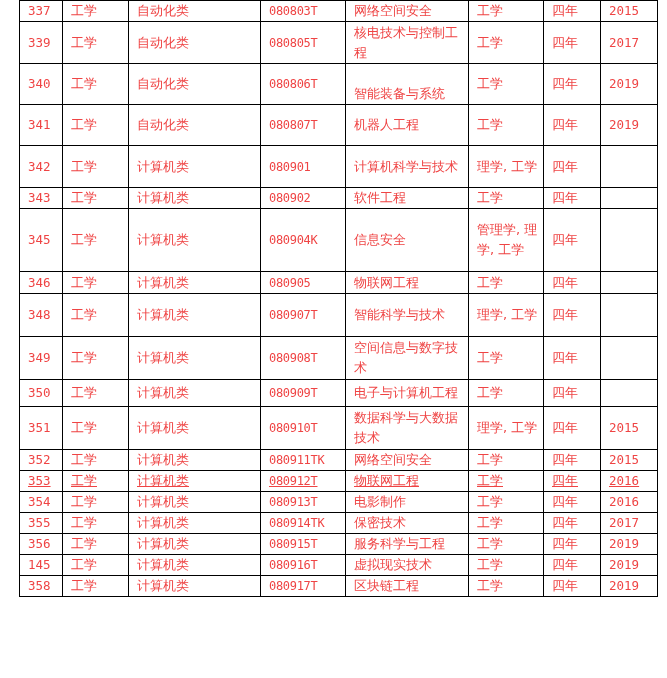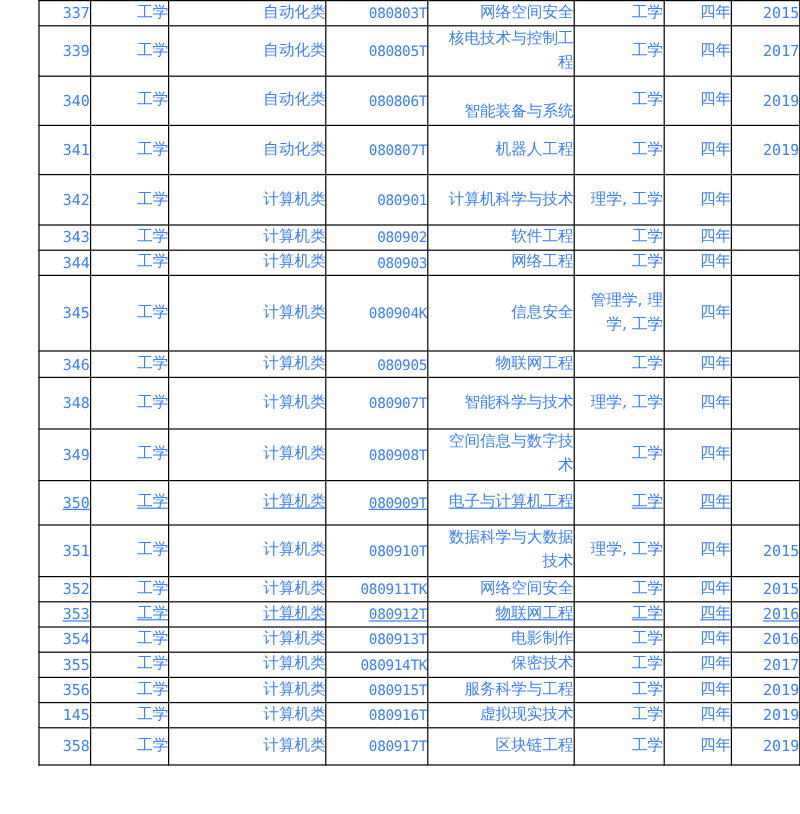--- a/index.html
+++ b/index.html
@@ -1,21 +1,21 @@
 <!DOCTYPE html>
 <html><head>
   <meta charset="utf-8">
   <style>
     html, body { margin: 0; padding: 0; background: #ffffff; }
     body { width: 667px; height: 678px; overflow: hidden; position: relative; }
     table {
-      position: absolute; left: 32px; top: 0;
+      position: absolute; left: 19px; top: 0;
       border-collapse: collapse; table-layout: fixed;
       font-family: "DejaVu Sans", sans-serif;
-      font-size: 13px; color: #3b82f6; text-align: right;
+      font-size: 13px; color: #ef4444;
     }
     td {
       border: 1px solid #000;
       padding: 0 0 0 8px;
       vertical-align: middle;
       line-height: 20px;
       overflow: hidden;
       white-space: normal;
       word-break: break-all;
     }
@@ -92,30 +92,20 @@
       <tr style="height: 21px;">
         <td class="num">343</td>
         <td>工学</td>
         <td>计算机类</td>
         <td class="code">080902</td>
         <td>软件工程</td>
         <td>工学</td>
         <td>四年</td>
         <td class="year"></td>
       </tr>
-      <tr style="height: 21px;">
-        <td class="num">344</td>
-        <td>工学</td>
-        <td>计算机类</td>
-        <td class="code">080903</td>
-        <td>网络工程</td>
-        <td>工学</td>
-        <td>四年</td>
-        <td class="year"></td>
-      </tr>
       <tr style="height: 63px;">
         <td class="num">345</td>
         <td>工学</td>
         <td>计算机类</td>
         <td class="code">080904K</td>
         <td>信息安全</td>
         <td>管理学, 理学, 工学</td>
         <td>四年</td>
         <td class="year"></td>
       </tr>
@@ -142,21 +132,21 @@
       <tr style="height: 43px;">
         <td class="num">349</td>
         <td>工学</td>
         <td>计算机类</td>
         <td class="code">080908T</td>
         <td>空间信息与数字技术</td>
         <td>工学</td>
         <td>四年</td>
         <td class="year"></td>
       </tr>
-      <tr style="height: 37px; text-decoration: underline;">
+      <tr style="height: 27px;">
         <td class="num">350</td>
         <td>工学</td>
         <td>计算机类</td>
         <td class="code">080909T</td>
         <td>电子与计算机工程</td>
         <td>工学</td>
         <td>四年</td>
         <td class="year"></td>
       </tr>
       <tr style="height: 43px;">
@@ -222,21 +212,21 @@
       <tr style="height: 21px;">
         <td class="num">145</td>
         <td>工学</td>
         <td>计算机类</td>
         <td class="code">080916T</td>
         <td>虚拟现实技术</td>
         <td>工学</td>
         <td>四年</td>
         <td class="year">2019</td>
       </tr>
-      <tr style="height: 31px;">
+      <tr style="height: 21px;">
         <td class="num">358</td>
         <td>工学</td>
         <td>计算机类</td>
         <td class="code">080917T</td>
         <td>区块链工程</td>
         <td>工学</td>
         <td>四年</td>
         <td class="year">2019</td>
       </tr>
     </tbody>

